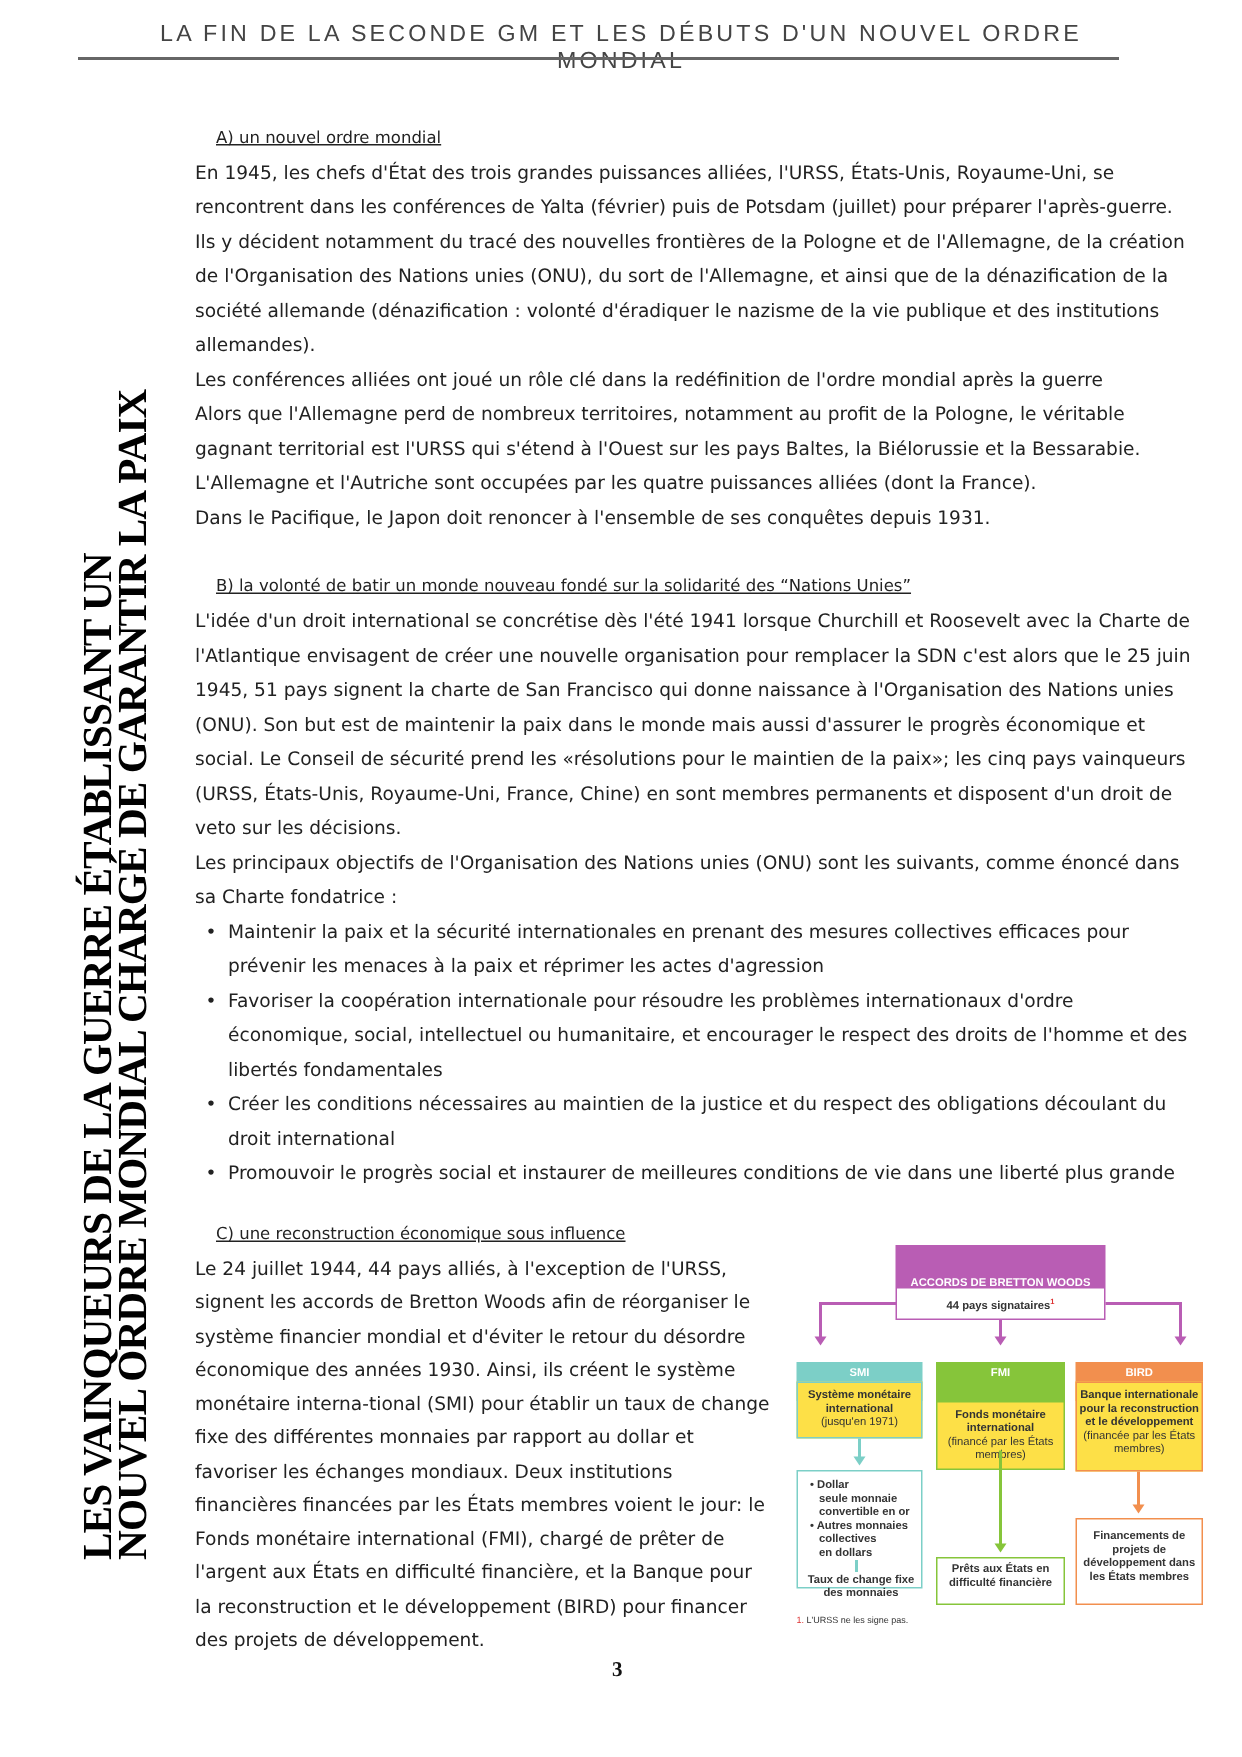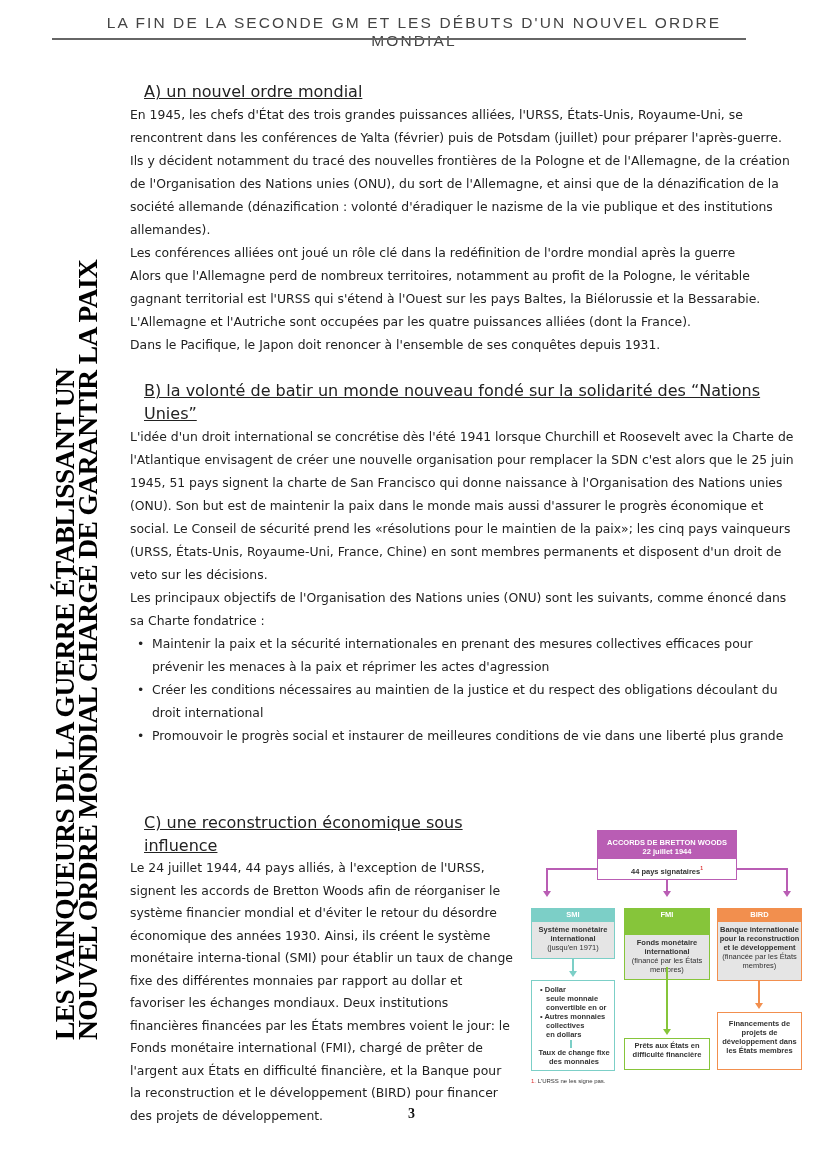--- a/index.html
+++ b/index.html
@@ -5,35 +5,35 @@
   html, body { margin:0; padding:0; background:#ffffff; }
   body { width:828px; height:1171px; position:relative; overflow:hidden; font-family:"DejaVu Sans", sans-serif; color:#222; }
   .header { position:absolute; left:82px; top:14px; width:664px; text-align:center; }
   .header-title { font-family:"Liberation Sans", sans-serif; font-size:15.5px; letter-spacing:2.1px; color:#444; font-weight:normal; }
   .header-rule { position:absolute; left:52px; top:38px; width:694px; height:2px; background:#666; }
 
   .side-title { position:absolute; left:54px; top:1040px; width:960px; transform:rotate(-90deg); transform-origin:0 0; font-family:"Liberation Serif", serif; font-weight:bold; color:#000; line-height:22px; font-size:27.5px; letter-spacing:-0.6px; white-space:nowrap; }
   .side-title div { height:23px; }
 
   .content { position:absolute; left:130px; top:80px; width:664px; font-size:12.4px; line-height:23px; color:#222; }
-  .sec-title { text-decoration:underline; margin-left:14px; font-size:16px; }
+  .sec-title { text-decoration:underline; margin-left:14px; font-size:11px; }
   p { margin:0; }
   .gap { height:23px; }
   ul { margin:0; padding-left:22px; }
   ul li { list-style:none; position:relative; padding-left:0; }
   ul li::before { content:"•"; position:absolute; left:-15px; top:0; }
 
   .secC { position:absolute; left:130px; top:812px; width:385px; font-size:12.4px; line-height:22.5px; color:#222; }
 
   .diagram { position:absolute; left:525px; top:825px; width:285px; height:265px; font-family:"Liberation Sans", sans-serif; font-weight:bold; color:#333; }
   .box { position:absolute; box-sizing:border-box; text-align:center; font-size:7.5px; line-height:9px; }
-  .top-head { left:72px; top:5px; width:140px; height:28px; background:#b95db4; color:#fff; padding-top:8px; }
+  .top-head { left:72px; top:5px; width:140px; height:28px; background:#b95db4; color:#fff; padding-top:20px; }
   .top-body { left:72px; top:33px; width:140px; height:22px; border:1.5px solid #b95db4; background:#fff; padding-top:5px; }
   .col-head { height:26px; color:#fff; padding-top:2px; }
-  .col-body { background:#e5e5e5; padding-top:3px; }
+  .col-body { background:#fde047; padding-top:3px; }
   .c-smi { background:#7ccfc7; }
   .c-fmi { background:#86c53a; }
   .c-bird { background:#f28f4e; }
   .b-smi { border:1.5px solid #7ccfc7; }
   .b-fmi { border:1.5px solid #86c53a; }
   .b-bird { border:1.5px solid #f28f4e; }
   .line { position:absolute; }
   .arrow { position:absolute; width:0; height:0; border-left:4px solid transparent; border-right:4px solid transparent; }
   .footnote { position:absolute; left:6px; top:253px; font-size:6px; color:#333; font-weight:normal; }
   .footnote .n { color:#d33; }
@@ -59,20 +59,21 @@
   <p>En 1945, les chefs d'État des trois grandes puissances alliées, l'URSS, États-Unis, Royaume-Uni, se rencontrent dans les conférences de Yalta (février) puis de Potsdam (juillet) pour préparer l'après-guerre. Ils y décident notamment du tracé des nouvelles frontières de la Pologne et de l'Allemagne, de la création de l'Organisation des Nations unies (ONU), du sort de l'Allemagne, et ainsi que de la dénazification de la société allemande (dénazification : volonté d'éradiquer le nazisme de la vie publique et des institutions allemandes).</p>
   <p>Les conférences alliées ont joué un rôle clé dans la redéfinition de l'ordre mondial après la guerre</p>
   <p>Alors que l'Allemagne perd de nombreux territoires, notamment au profit de la Pologne, le véritable gagnant territorial est l'URSS qui s'étend à l'Ouest sur les pays Baltes, la Biélorussie et la Bessarabie. L'Allemagne et l'Autriche sont occupées par les quatre puissances alliées (dont la France).</p>
   <p>Dans le Pacifique, le Japon doit renoncer à l'ensemble de ses conquêtes depuis 1931.</p>
   <div class="gap"></div>
   <div class="sec-title">B) la volonté de batir un monde nouveau fondé sur la solidarité des “Nations Unies”</div>
   <p>L'idée d'un droit international se concrétise dès l'été 1941 lorsque Churchill et Roosevelt avec la Charte de l'Atlantique envisagent de créer une nouvelle organisation pour remplacer la SDN c'est alors que le 25 juin 1945, 51 pays signent la charte de San Francisco qui donne naissance à l'Organisation des Nations unies (ONU). Son but est de maintenir la paix dans le  monde mais aussi d'assurer le progrès économique et social. Le Conseil de sécurité prend les «résolutions pour le maintien de la paix»; les cinq pays vainqueurs (URSS, États-Unis, Royaume-Uni, France, Chine) en sont membres permanents et disposent d'un droit de veto sur les décisions.</p>
   <p>Les principaux objectifs de l'Organisation des Nations unies (ONU) sont les suivants, comme énoncé dans sa Charte fondatrice :</p>
   <ul>
     <li>Maintenir la paix et la sécurité internationales en prenant des mesures collectives efficaces pour prévenir les menaces à la paix et réprimer les actes d'agression</li>
+    <li>Favoriser la coopération internationale pour résoudre les problèmes internationaux d'ordre économique, social, intellectuel ou humanitaire, et encourager le respect des droits de l'homme et des libertés fondamentales</li>
     <li>Créer les conditions nécessaires au maintien de la justice et du respect des obligations découlant du droit international</li>
     <li>Promouvoir le progrès social et instaurer de meilleures conditions de vie dans une liberté plus grande</li>
   </ul>
 </div>
 
 <div class="secC">
   <div class="sec-title">C) une reconstruction économique sous influence</div>
   <p>Le 24 juillet 1944, 44 pays alliés, à l'exception de l'URSS, signent les accords de Bretton Woods afin de réorganiser le système financier mondial et d'éviter le retour du désordre économique des années 1930. Ainsi, ils créent le système monétaire interna-tional (SMI) pour établir un taux de change fixe des différentes monnaies par rapport au dollar et favoriser les échanges mondiaux. Deux institutions financières financées par les États membres voient le jour: le Fonds monétaire international (FMI), chargé de prêter de l'argent aux États en difficulté financière, et la Banque pour la reconstruction et le développement (BIRD) pour financer des projets de développement.</p>
 </div>
 
@@ -94,21 +95,21 @@
   <div class="line" style="left:261px;top:43px;width:2px;height:24px;background:#b95db4"></div>
   <div class="arrow" style="left:258px;top:66px;border-top:6px solid #b95db4"></div>
 
   <div class="box col-head c-smi" style="left:6px;top:83px;width:84px;">SMI</div>
   <div class="box col-body b-smi" style="left:6px;top:96px;width:84px;height:38px;">
     <div>Système monétaire international</div>
     <div class="norm">(jusqu'en 1971)</div>
   </div>
   <div class="line" style="left:47px;top:134px;width:2px;height:14px;background:#7ccfc7"></div>
   <div class="arrow" style="left:44px;top:146px;border-top:6px solid #7ccfc7"></div>
-  <div class="box b-smi" style="left:6px;top:155px;width:84px;height:91px;text-align:left;padding:4px 0 0 8px;">
+  <div class="box b-smi" style="left:6px;top:155px;width:84px;height:79px;text-align:left;padding:4px 0 0 8px;">
     <div>• Dollar</div>
     <div style="padding-left:6px">seule monnaie</div>
     <div style="padding-left:6px">convertible en or</div>
     <div>• Autres monnaies</div>
     <div style="padding-left:6px">collectives</div>
     <div style="padding-left:6px">en dollars</div>
     <div style="margin-left:30px;width:2px;height:8px;background:#7ccfc7;margin-top:1px"></div>
     <div style="text-align:center;margin-left:-8px;width:84px">Taux de change fixe des monnaies</div>
   </div>
 

